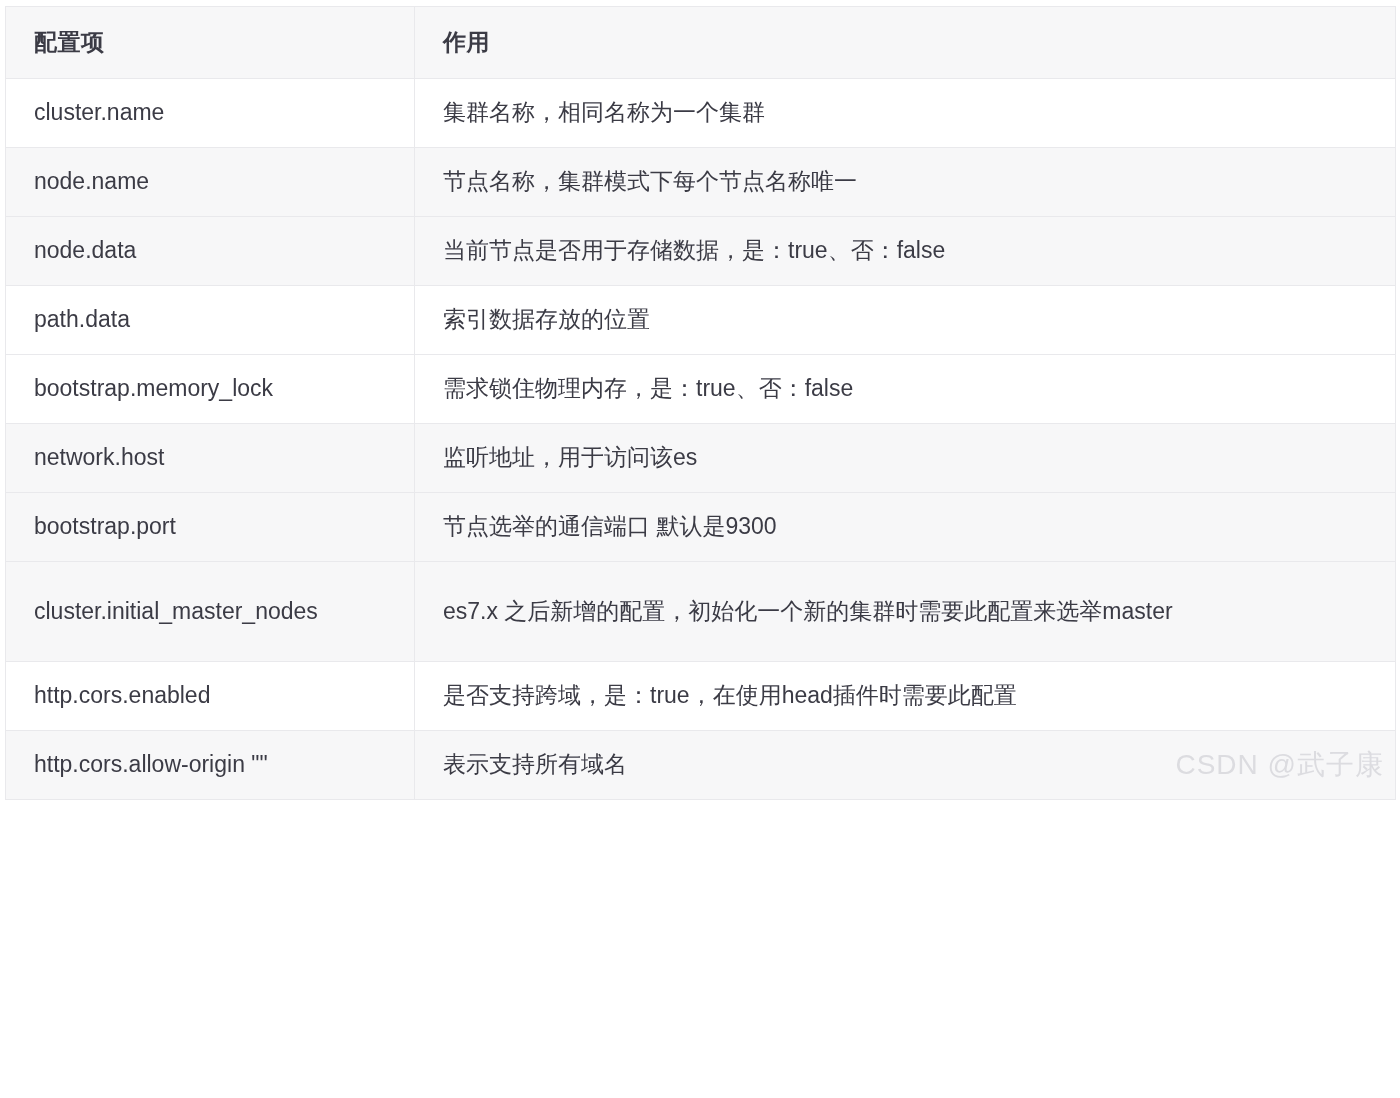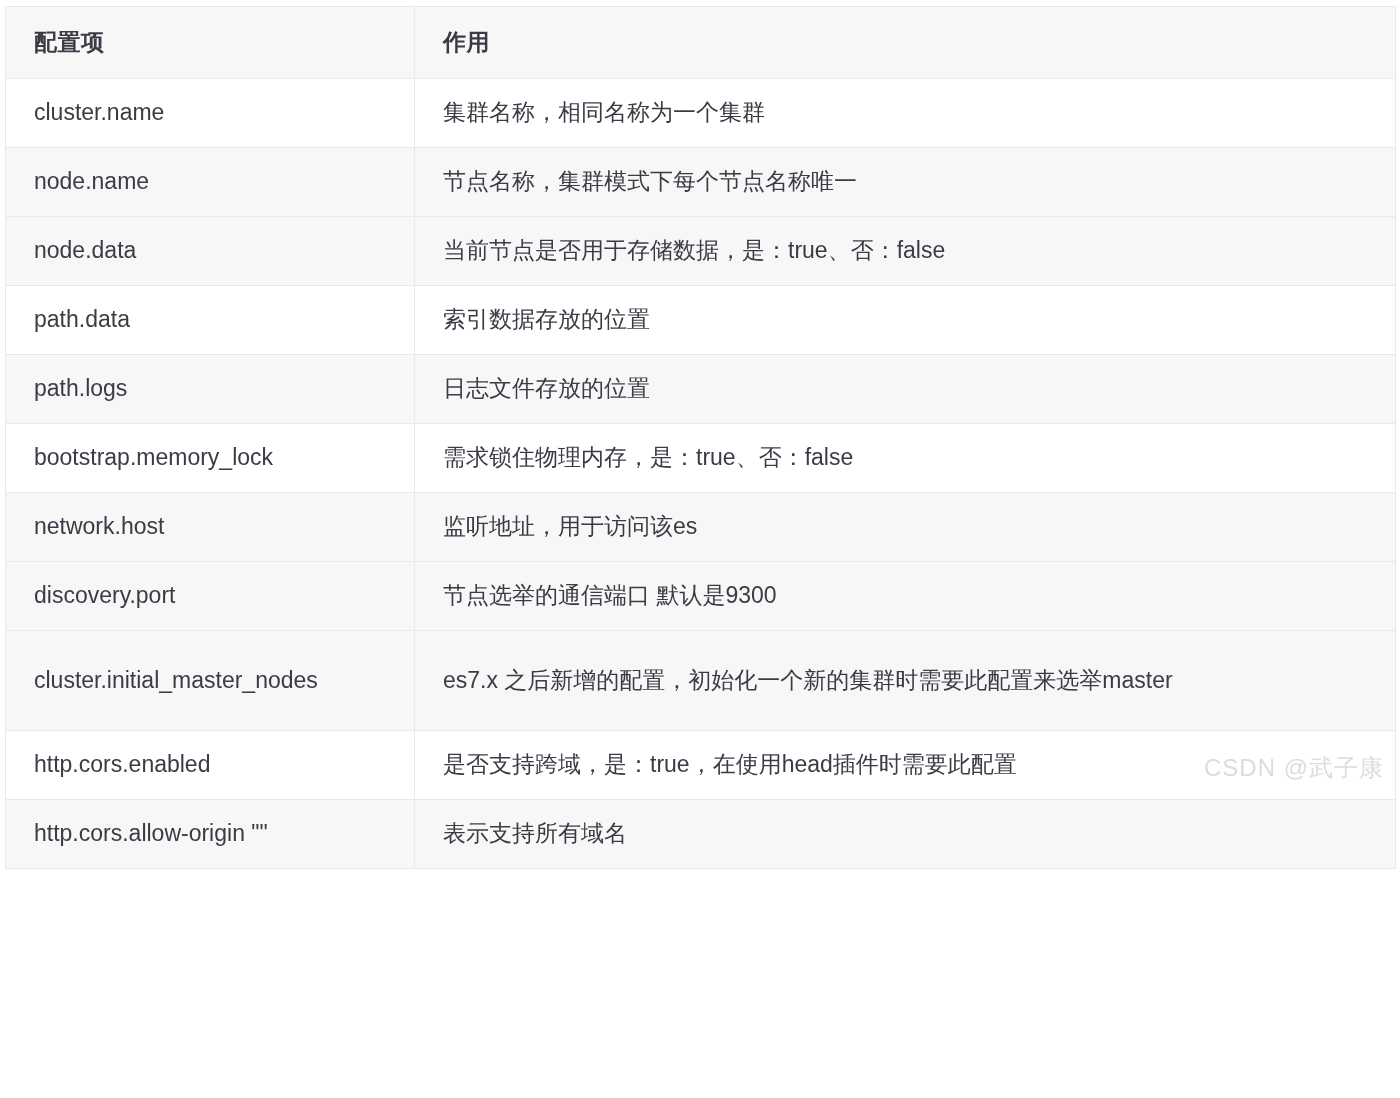--- a/index.html
+++ b/index.html
@@ -70,21 +70,21 @@
 
   td.cell-desc, th.cell-desc {
     padding-left: 27px;
     padding-right: 24px;
   }
 
   .watermark {
     position: absolute;
     right: 16px;
     bottom: 16px;
-    font-size: 24px;
+    font-size: 28px;
     color: #dcdce0;
     letter-spacing: 1px;
     font-family: "Liberation Sans", "DejaVu Sans", sans-serif;
     white-space: nowrap;
     pointer-events: none;
     user-select: none;
   }
 </style>
 </head>
 <body>
@@ -112,34 +112,30 @@
           <td class="cell-desc">节点名称，集群模式下每个节点名称唯一</td>
         </tr>
         <tr class="row-even">
           <td class="cell-key">node.data</td>
           <td class="cell-desc">当前节点是否用于存储数据，是：true、否：false</td>
         </tr>
         <tr class="row-odd">
           <td class="cell-key">path.data</td>
           <td class="cell-desc">索引数据存放的位置</td>
         </tr>
-        <tr class="row-even">
-          <td class="cell-key">path.logs</td>
-          <td class="cell-desc">日志文件存放的位置</td>
-        </tr>
         <tr class="row-odd">
           <td class="cell-key">bootstrap.memory_lock</td>
           <td class="cell-desc">需求锁住物理内存，是：true、否：false</td>
         </tr>
         <tr class="row-even">
           <td class="cell-key">network.host</td>
           <td class="cell-desc">监听地址，用于访问该es</td>
         </tr>
         <tr class="row-even">
-          <td class="cell-key">discovery.port</td>
+          <td class="cell-key">bootstrap.port</td>
           <td class="cell-desc">节点选举的通信端口 默认是9300</td>
         </tr>
         <tr class="row-even row-tall">
           <td class="cell-key">cluster.initial_master_nodes</td>
           <td class="cell-desc">es7.x 之后新增的配置，初始化一个新的集群时需要此配置来选举master</td>
         </tr>
         <tr class="row-odd">
           <td class="cell-key">http.cors.enabled</td>
           <td class="cell-desc">是否支持跨域，是：true，在使用head插件时需要此配置</td>
         </tr>

